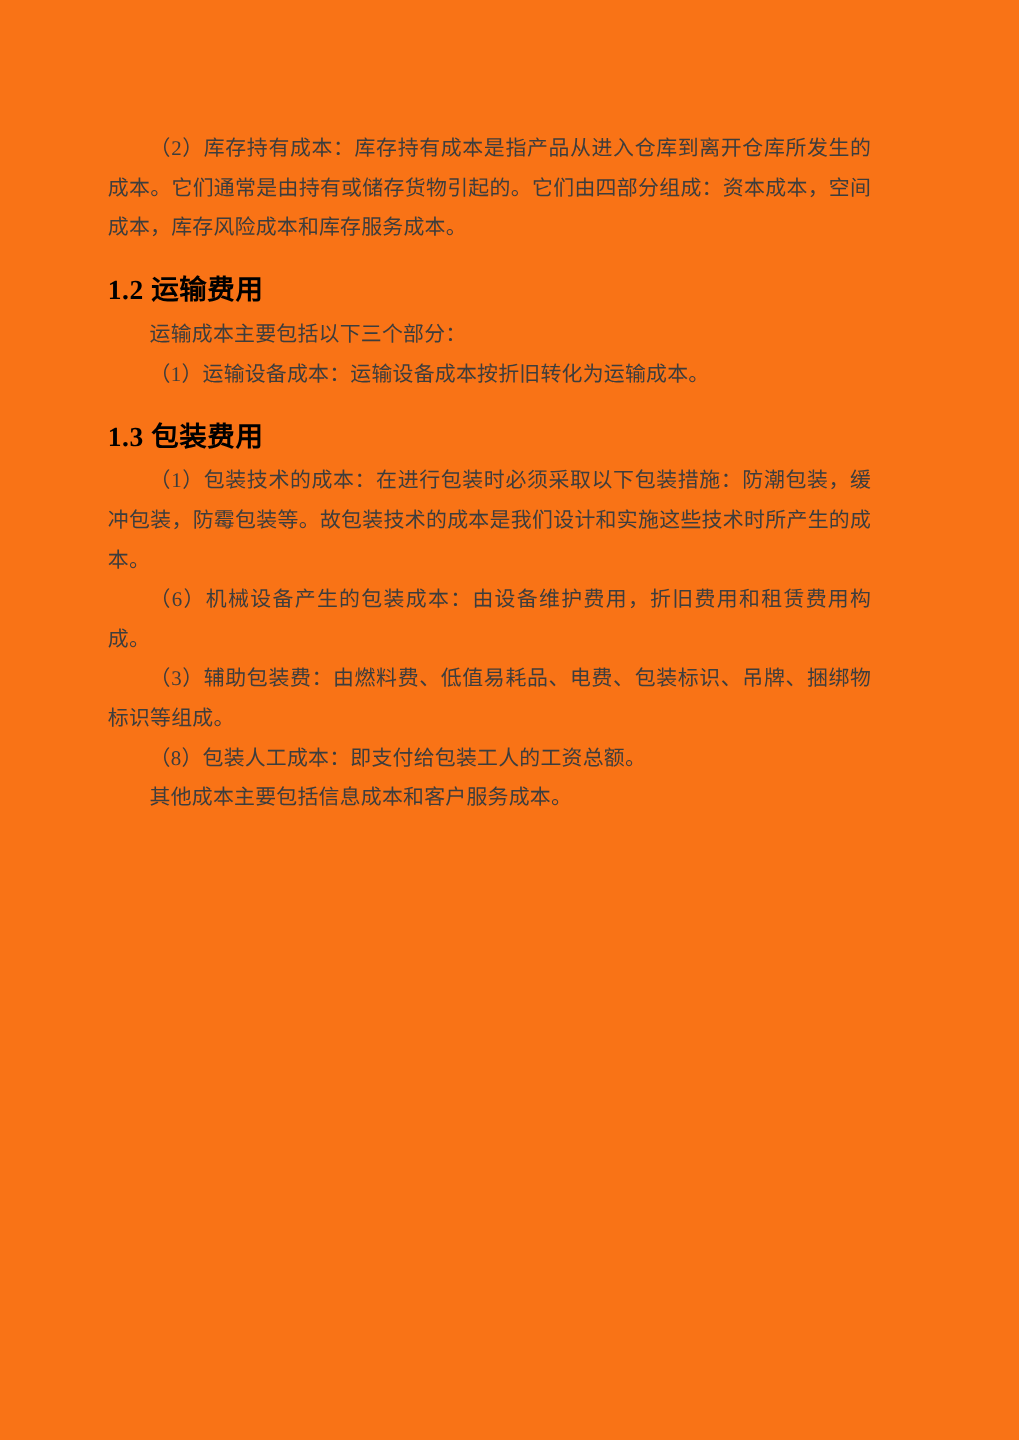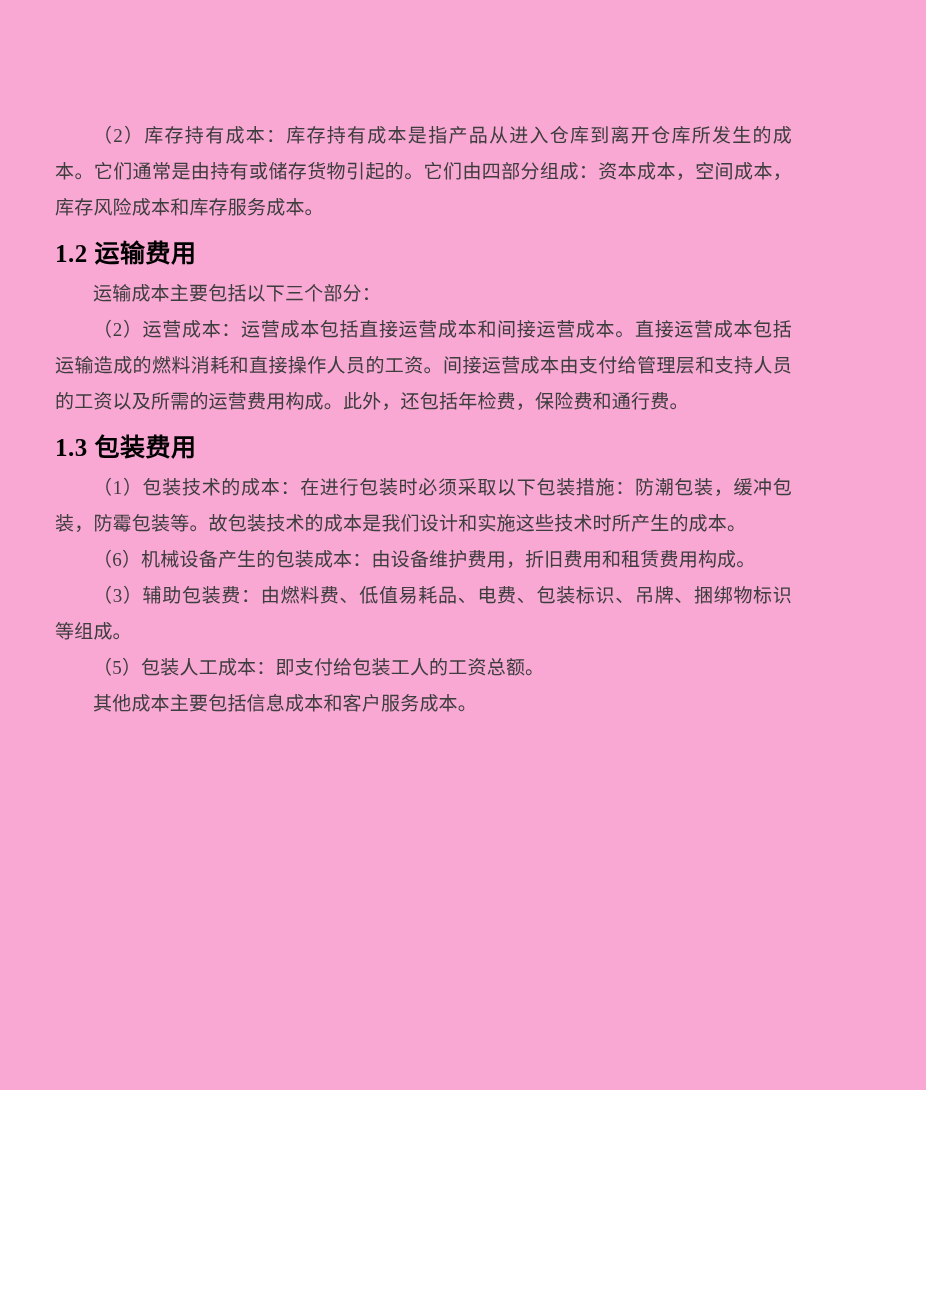--- a/index.html
+++ b/index.html
@@ -3,69 +3,69 @@
 <meta charset="utf-8">
 <style>
   html, body {
     margin: 0;
     padding: 0;
     background: #ffffff;
   }
   .page {
     position: relative;
     width: 926px;
-    height: 1090px;
-    background: #f9a8d4;
+    height: 1309px;
+    background: #f97316;
     box-sizing: border-box;
-    padding: 118px 134px 0 55px;
+    padding: 118px 134px 0 98px;
     overflow: hidden;
     font-family: "Liberation Serif", "DejaVu Serif", serif;
   }
   p.body-par {
     margin: 0;
     font-size: 19px;
     line-height: 36px;
     color: #3d3d3d;
     text-align: justify;
     text-justify: inter-ideograph;
     text-indent: 2em;
     letter-spacing: 0.2px;
   }
   h2.sec-heading {
-    margin: 11px 0 5px 0;
+    margin: 22px 0 5px 0;
     font-size: 25px;
     line-height: 34px;
     font-weight: bold;
     color: #000000;
     letter-spacing: 0.5px;
   }
 </style>
 </head>
 <body>
 
 <div class="page">
 
   <p class="body-par">（2）库存持有成本：库存持有成本是指产品从进入仓库到离开仓库所发生的成本。它们通常是由持有或储存货物引起的。它们由四部分组成：资本成本，空间成本，库存风险成本和库存服务成本。</p>
 
 
   <h2 class="sec-heading">1.2 运输费用</h2>
 
   <p class="body-par">运输成本主要包括以下三个部分：</p>
 
+  <p class="body-par">（1）运输设备成本：运输设备成本按折旧转化为运输成本。</p>
 
-  <p class="body-par">（2）运营成本：运营成本包括直接运营成本和间接运营成本。直接运营成本包括运输造成的燃料消耗和直接操作人员的工资。间接运营成本由支付给管理层和支持人员的工资以及所需的运营费用构成。此外，还包括年检费，保险费和通行费。</p>
 
 
   <h2 class="sec-heading">1.3 包装费用</h2>
 
 
   <p class="body-par">（1）包装技术的成本：在进行包装时必须采取以下包装措施：防潮包装，缓冲包装，防霉包装等。故包装技术的成本是我们设计和实施这些技术时所产生的成本。</p>
 
   <p class="body-par">（6）机械设备产生的包装成本：由设备维护费用，折旧费用和租赁费用构成。</p>
 
   <p class="body-par">（3）辅助包装费：由燃料费、低值易耗品、电费、包装标识、吊牌、捆绑物标识等组成。</p>
 
-  <p class="body-par">（5）包装人工成本：即支付给包装工人的工资总额。</p>
+  <p class="body-par">（8）包装人工成本：即支付给包装工人的工资总额。</p>
 
 
   <p class="body-par">其他成本主要包括信息成本和客户服务成本。</p>
 
 </div>
 
 </body></html>

